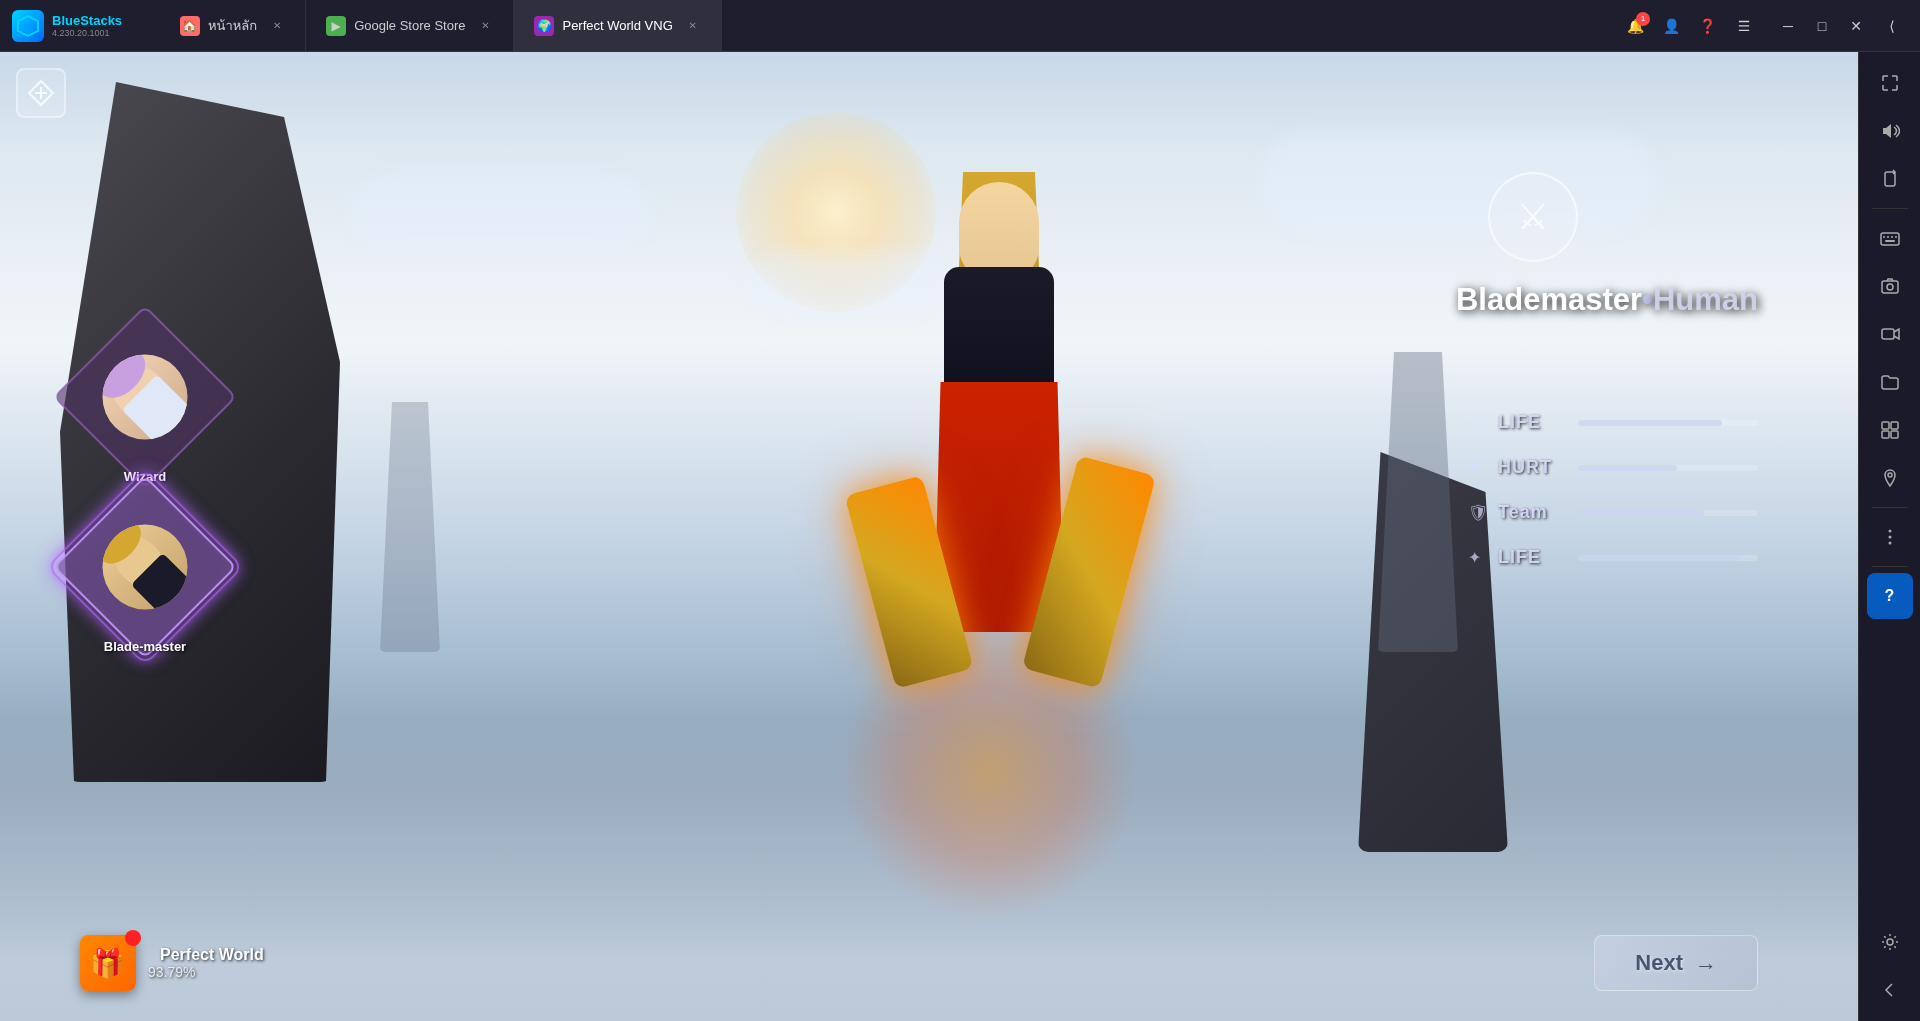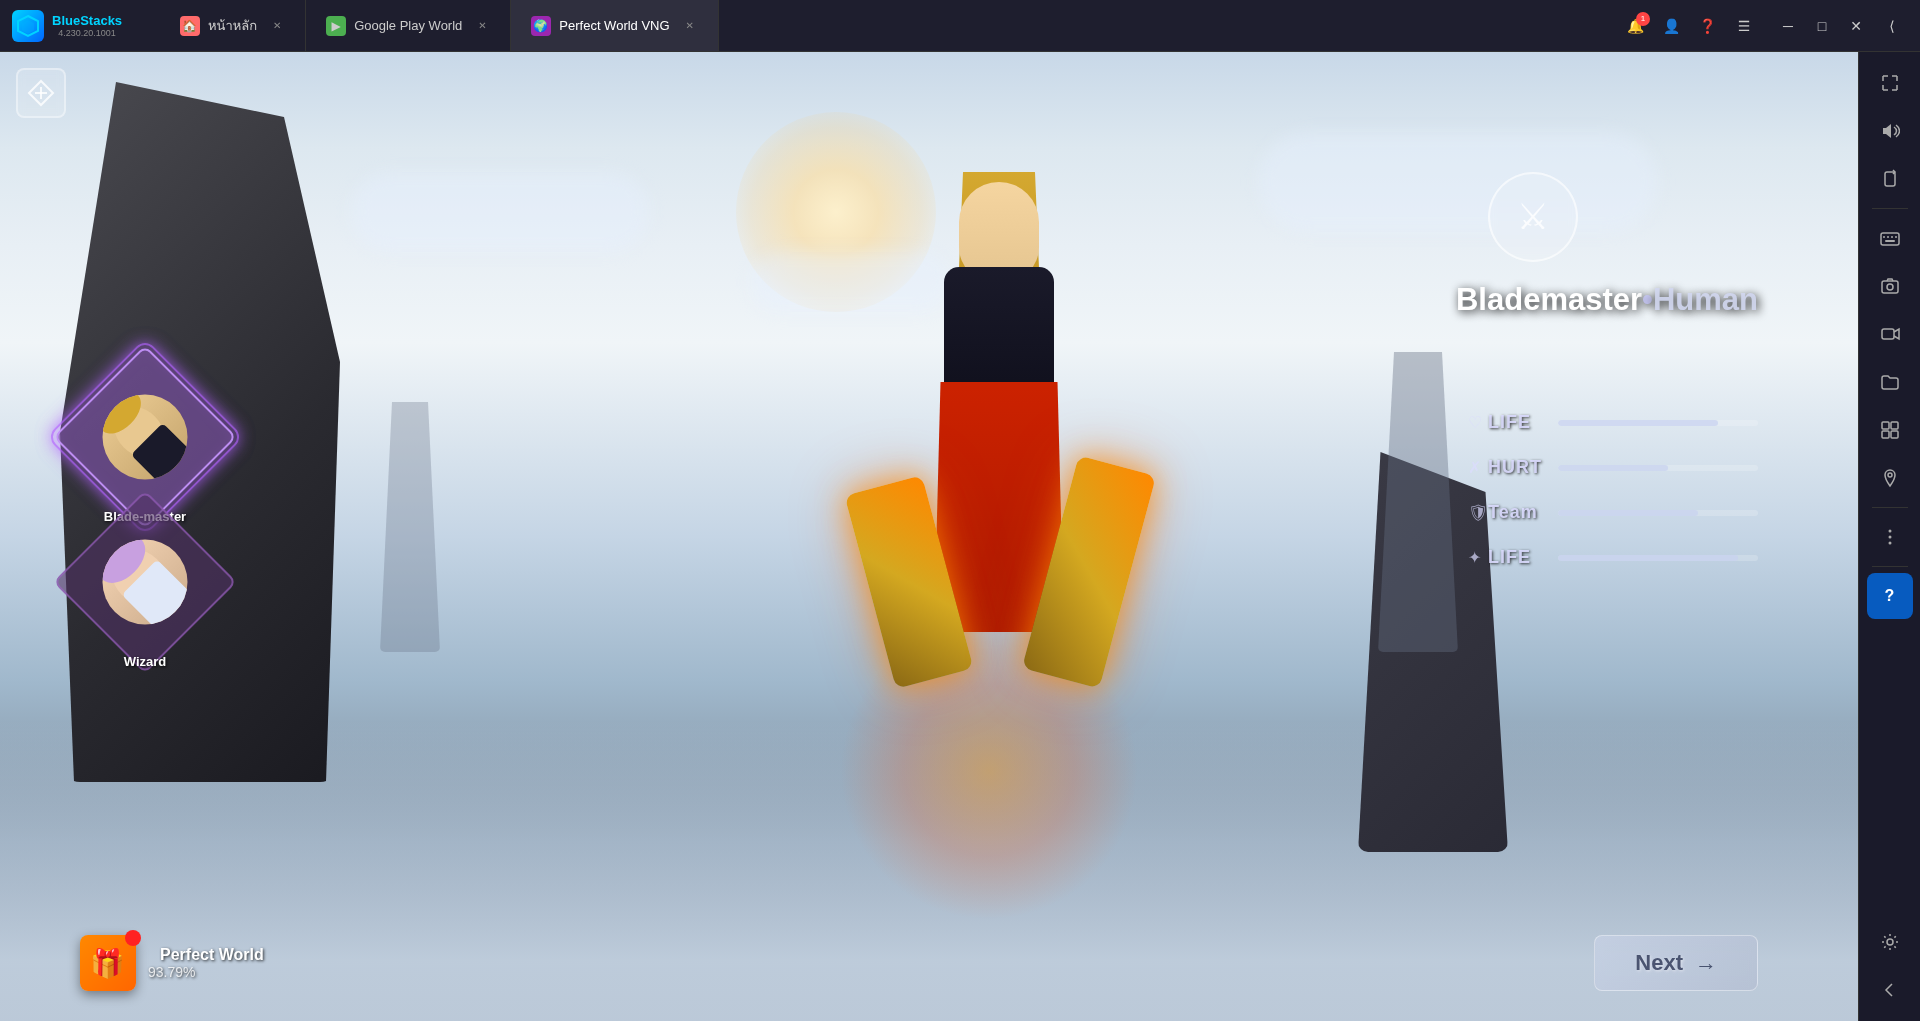--- a/index.html
+++ b/index.html
@@ -40,21 +40,20 @@
       align-items: center;
       justify-content: center;
       font-size: 14px;
       font-weight: bold;
       color: white;
     }
 
     .bs-text {
       display: flex;
       flex-direction: column;
-      align-items: center;
     }
 
     .bs-name {
       font-size: 13px;
       font-weight: bold;
       color: #00d4ff;
     }
 
     .bs-version {
       font-size: 9px;
@@ -373,21 +372,21 @@
       position: absolute;
       right: 100px;
       top: 360px;
       width: 290px;
     }
 
     .stat-row {
       display: flex;
       align-items: center;
       margin-bottom: 24px;
-      gap: 0;
+      gap: 10px;
     }
 
     .stat-icon {
       font-size: 16px;
       color: rgba(220,220,255,0.7);
       width: 20px;
     }
 
     .stat-label {
       font-size: 18px;
@@ -651,21 +650,21 @@
   <div class="tabs-container">
 
     <div class="tab">
       <div class="tab-icon tab-icon-home">🏠</div>
       <span>หน้าหลัก</span>
       <div class="tab-close">✕</div>
     </div>
 
     <div class="tab">
       <div class="tab-icon tab-icon-play">▶</div>
-      <span>Google Play World</span>
+      <span>Google Store Store</span>
       <div class="tab-close">✕</div>
     </div>
 
     <div class="tab active">
       <div class="tab-icon tab-icon-game">🌍</div>
       <span>Perfect World VNG</span>
       <div class="tab-close">✕</div>
     </div>
   </div>
 
@@ -767,45 +766,45 @@
         <span class="stat-icon">✦</span>
         <span class="stat-label">LIFE</span>
         <div class="stat-bar-bg">
           <div class="stat-bar-fill" style="width:90%;"></div>
         </div>
       </div>
     </div>
 
     <div class="char-select-area">
 
+      <div class="char-card">
+        <div class="char-card-diamond"></div>
+        <div class="char-card-face wizard-face">
+
+          <svg width="85" height="85" viewBox="0 0 85 85">
+            <ellipse cx="42" cy="35" rx="25" ry="30" fill="#f0d0b0"></ellipse>
+            <ellipse cx="42" cy="10" rx="28" ry="18" fill="#c8a0e0"></ellipse>
+            <rect x="17" y="35" width="50" height="50" rx="5" fill="#e0e8f8"></rect>
+          </svg>
+        </div>
+        <div class="char-card-label">Wizard</div>
+      </div>
+
       <div class="char-card" style="margin-top: 40px;">
         <div class="selected-glow"></div>
         <div class="char-card-diamond selected"></div>
         <div class="char-card-face bm-face">
 
           <svg width="85" height="85" viewBox="0 0 85 85">
             <ellipse cx="42" cy="35" rx="22" ry="28" fill="#e8c890"></ellipse>
             <ellipse cx="42" cy="8" rx="25" ry="15" fill="#d4a830"></ellipse>
             <rect x="20" y="45" width="45" height="40" rx="5" fill="#1a1a2a"></rect>
           </svg>
         </div>
         <div class="char-card-label">Blade-master</div>
-      </div>
-
-      <div class="char-card">
-        <div class="char-card-diamond"></div>
-        <div class="char-card-face wizard-face">
-
-          <svg width="85" height="85" viewBox="0 0 85 85">
-            <ellipse cx="42" cy="35" rx="25" ry="30" fill="#f0d0b0"></ellipse>
-            <ellipse cx="42" cy="10" rx="28" ry="18" fill="#c8a0e0"></ellipse>
-            <rect x="17" y="35" width="50" height="50" rx="5" fill="#e0e8f8"></rect>
-          </svg>
-        </div>
-        <div class="char-card-label">Wizard</div>
       </div>
     </div>
 
     <div class="gift-area">
       <div class="gift-box">
         🎁
         <div class="gift-badge"></div>
       </div>
       <div class="gift-text">
         <span class="gift-title">Perfect World</span>

